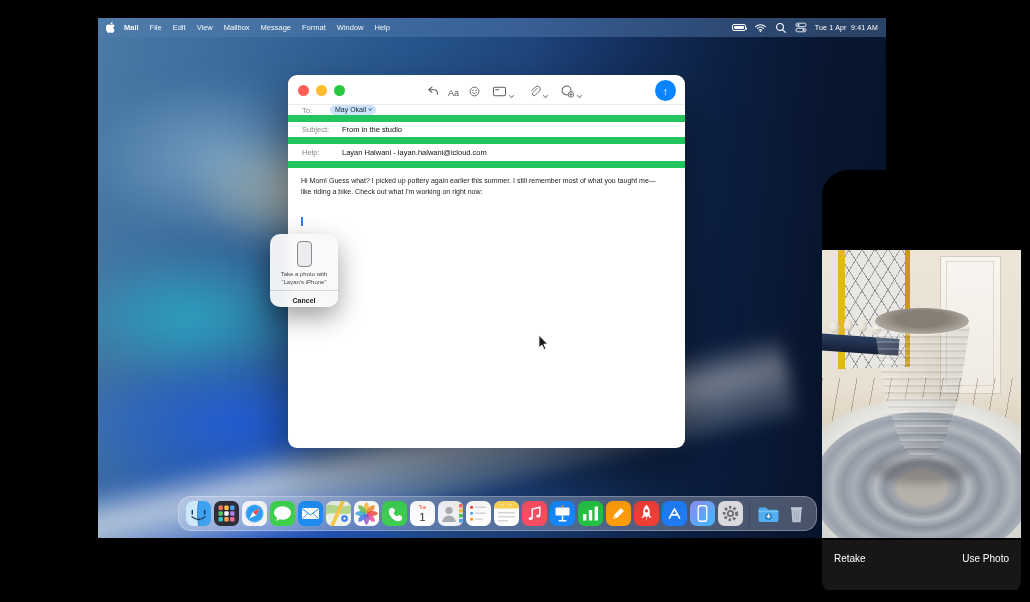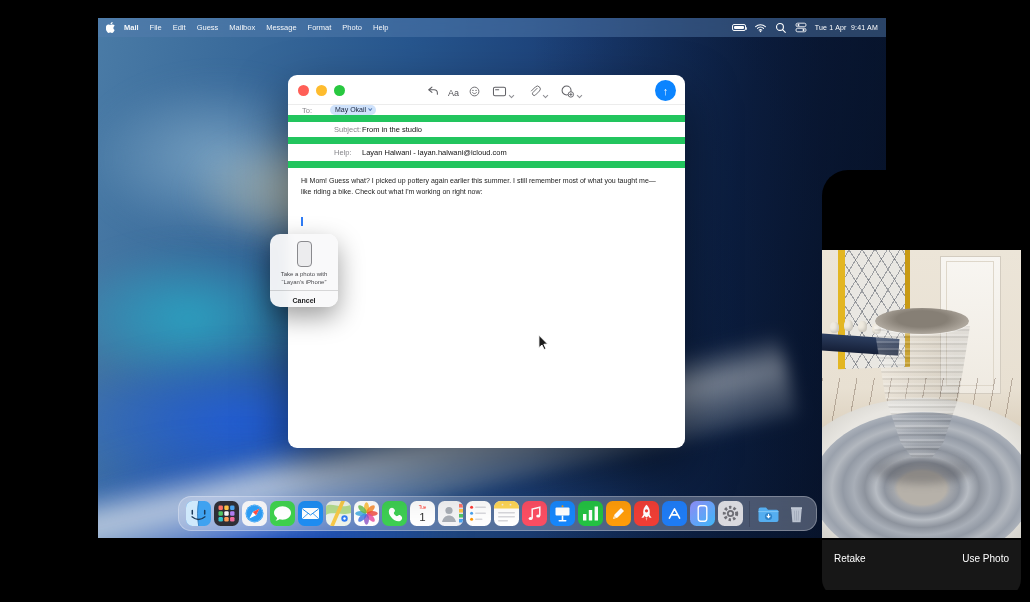--- a/index.html
+++ b/index.html
@@ -39,21 +39,21 @@
   .traffic{position:absolute;left:10px;top:10px;display:flex;gap:7px;}
   .tl{width:11px;height:11px;border-radius:50%;}
   .tl.red{background:#ff5f57;} .tl.yel{background:#febc2e;} .tl.grn{background:#28c840;}
   .tb-ic{position:absolute;top:7px;height:16px;display:flex;align-items:flex-end;gap:2px;color:#5f5f64;}
   .chev{width:3.6px;height:3.6px;border-right:1.1px solid #8e8e93;border-bottom:1.1px solid #8e8e93;transform:rotate(45deg) translateY(-1px);}
   .aa{font-size:9px;color:#525257;font-weight:500;}
   .send{position:absolute;right:9px;top:5px;width:21px;height:21px;border-radius:50%;background:#0b84ff;color:#fff;
     display:flex;align-items:center;justify-content:center;font-size:11px;font-weight:700;}
   .mw-row{position:relative;display:flex;align-items:center;border-bottom:7px solid #22c55e;padding-left:14px;}
   .mw-label{color:#86868b;width:28px;}
-  .mw-label.wide{width:28px;margin-left:32px;}
+  .mw-label.wide{width:40px;}
   .row-to{height:17px;} .row-cc{height:19px;} .row-subject{height:22px;} .row-from{height:24px;}
   .pill{display:inline-flex;align-items:center;gap:2px;background:#cfe2fb;border-radius:7px;padding:1.5px 5px 2px;color:#17233c;font-size:7px;}
   .pill .chev{border-color:#5c80b8;width:3px;height:3px;}
   .mw-val{color:#111;}
   .row-subject .mw-val,.row-from .mw-val{margin-left:0px;}
   .mw-body{padding:8px 13px 0;line-height:1.55;font-size:7px;color:#222;max-width:385px;}
   .caret{position:absolute;left:13px;top:142px;width:1.5px;height:9px;background:#2f7cf6;}
 
   
   .popup{position:absolute;left:172px;top:216px;width:68px;height:73px;background:rgba(249,249,250,.95);
@@ -131,25 +131,25 @@
     </div>
 
     <div class="menubar">
       <svg width="9" height="11" viewBox="0 0 14 17">
         <path fill="#fff" d="M11.6 9c0-2.2 1.8-3.2 1.9-3.3-1-1.5-2.6-1.7-3.2-1.7-1.4-.1-2.7.8-3.4.8-.7 0-1.8-.8-2.9-.8C2.5 4 1.1 4.9.4 6.3c-1.5 2.6-.4 6.4 1.1 8.5.7 1 1.5 2.2 2.6 2.1 1-.1 1.4-.7 2.7-.7s1.6.7 2.8.7c1.1 0 1.9-1 2.6-2.1.8-1.2 1.1-2.4 1.2-2.4-.1 0-2-.8-2-3.4zM9.4 2.6c.6-.7 1-1.7.9-2.6-.9 0-1.9.6-2.5 1.3-.5.6-1 1.6-.9 2.6 1 0 2-.6 2.5-1.3z"></path>
       </svg>
       <div class="menu-items" id="menu-items">
           <span class="menu-item active">Mail</span>
           <span class="menu-item">File</span>
           <span class="menu-item">Edit</span>
-          <span class="menu-item">Guess</span>
+          <span class="menu-item">View</span>
           <span class="menu-item">Mailbox</span>
           <span class="menu-item">Message</span>
           <span class="menu-item">Format</span>
-          <span class="menu-item">Photo</span>
+          <span class="menu-item">Window</span>
           <span class="menu-item">Help</span>
         </div>
       <div class="menu-right">
         <span class="batt"></span>
         <svg width="13" height="11" viewBox="0 0 16 13">
           <path d="M2 5.4a8.8 8.8 0 0 1 12 0M4.2 7.6a5.6 5.6 0 0 1 7.6 0M6.4 9.8a2.4 2.4 0 0 1 3.2 0" stroke="#fff" stroke-width="1.3" fill="none" stroke-linecap="round"></path>
           <circle cx="8" cy="11.3" r="1" fill="#fff"></circle>
         </svg>
         <svg width="12" height="12" viewBox="0 0 14 14">
           <circle cx="5.8" cy="5.8" r="4" stroke="#fff" stroke-width="1.3" fill="none"></circle>

